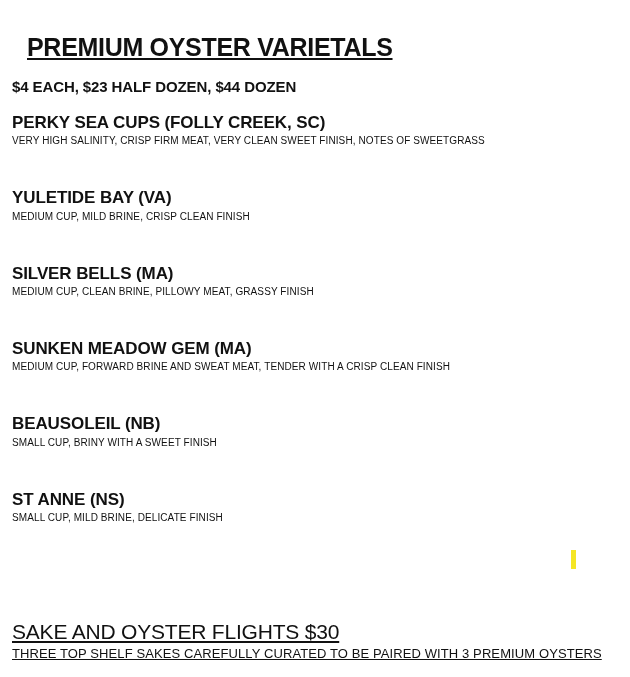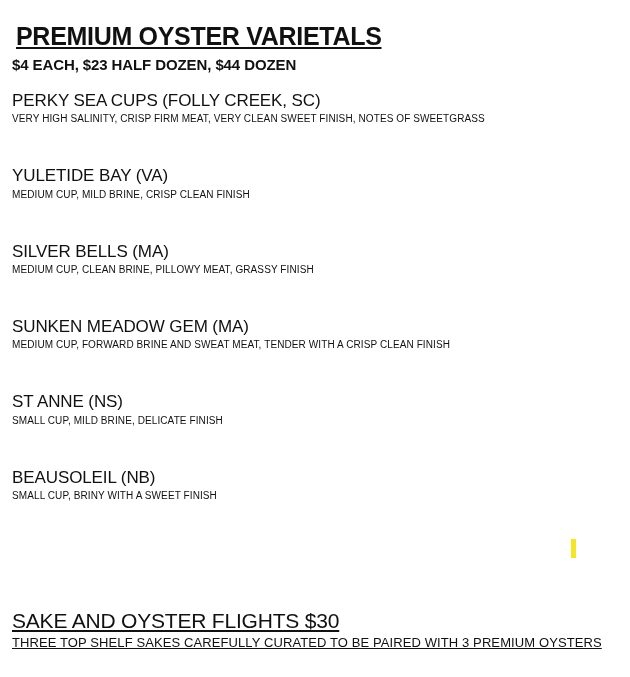--- a/index.html
+++ b/index.html
@@ -21,21 +21,21 @@
     height: 677px;
     box-sizing: border-box;
     padding: 0 12px;
   }
   .menu-title {
     font-size: 25px;
     font-weight: bold;
     letter-spacing: -0.3px;
     text-decoration: underline;
     text-underline-offset: 2px;
-    margin: 4px;
+    margin: 15px;
     padding-top: 18px;
     line-height: 1.18;
     white-space: nowrap;
   }
   .menu-pricing {
     font-size: 15px;
     font-weight: bold;
     letter-spacing: -0.1px;
     margin: 4px 0 0 0;
     line-height: 1.15;
@@ -44,21 +44,21 @@
     margin-top: 18px;
   }
   .item {
     margin-bottom: 41px;
   }
   .item:first-child {
     margin-bottom: 41px;
   }
   .item-name {
     font-size: 17px;
-    font-weight: normal;
+    font-weight: bold;
     letter-spacing: -0.1px;
     line-height: 1.2;
     margin: 0 0 2px 0;
   }
   .item-desc {
     font-size: 10px;
     font-weight: normal;
     letter-spacing: 0.1px;
     line-height: 1.2;
     margin: 0;
@@ -116,27 +116,27 @@
       <div class="item-name">SILVER BELLS (MA)</div>
       <div class="item-desc">MEDIUM CUP, CLEAN BRINE, PILLOWY MEAT, GRASSY FINISH</div>
     </div>
 
     <div class="item">
       <div class="item-name">SUNKEN MEADOW GEM (MA)</div>
       <div class="item-desc">MEDIUM CUP, FORWARD BRINE AND SWEAT MEAT, TENDER WITH A CRISP CLEAN FINISH</div>
     </div>
 
     <div class="item">
-      <div class="item-name">ST ANNE (NS)</div>
-      <div class="item-desc">SMALL CUP, MILD BRINE, DELICATE FINISH</div>
+      <div class="item-name">BEAUSOLEIL (NB)</div>
+      <div class="item-desc">SMALL CUP, BRINY WITH A SWEET FINISH</div>
     </div>
 
     <div class="item">
-      <div class="item-name">BEAUSOLEIL (NB)</div>
-      <div class="item-desc">SMALL CUP, BRINY WITH A SWEET FINISH</div>
+      <div class="item-name">ST ANNE (NS)</div>
+      <div class="item-desc">SMALL CUP, MILD BRINE, DELICATE FINISH</div>
     </div>
 
   </div>
 
   <div class="cursor-mark"></div>
 
   <div class="flight-block">
     <div class="flight-title">SAKE AND OYSTER FLIGHTS $30</div>
     <div class="flight-desc">THREE TOP SHELF SAKES CAREFULLY CURATED TO BE PAIRED WITH 3 PREMIUM OYSTERS</div>
   </div>

